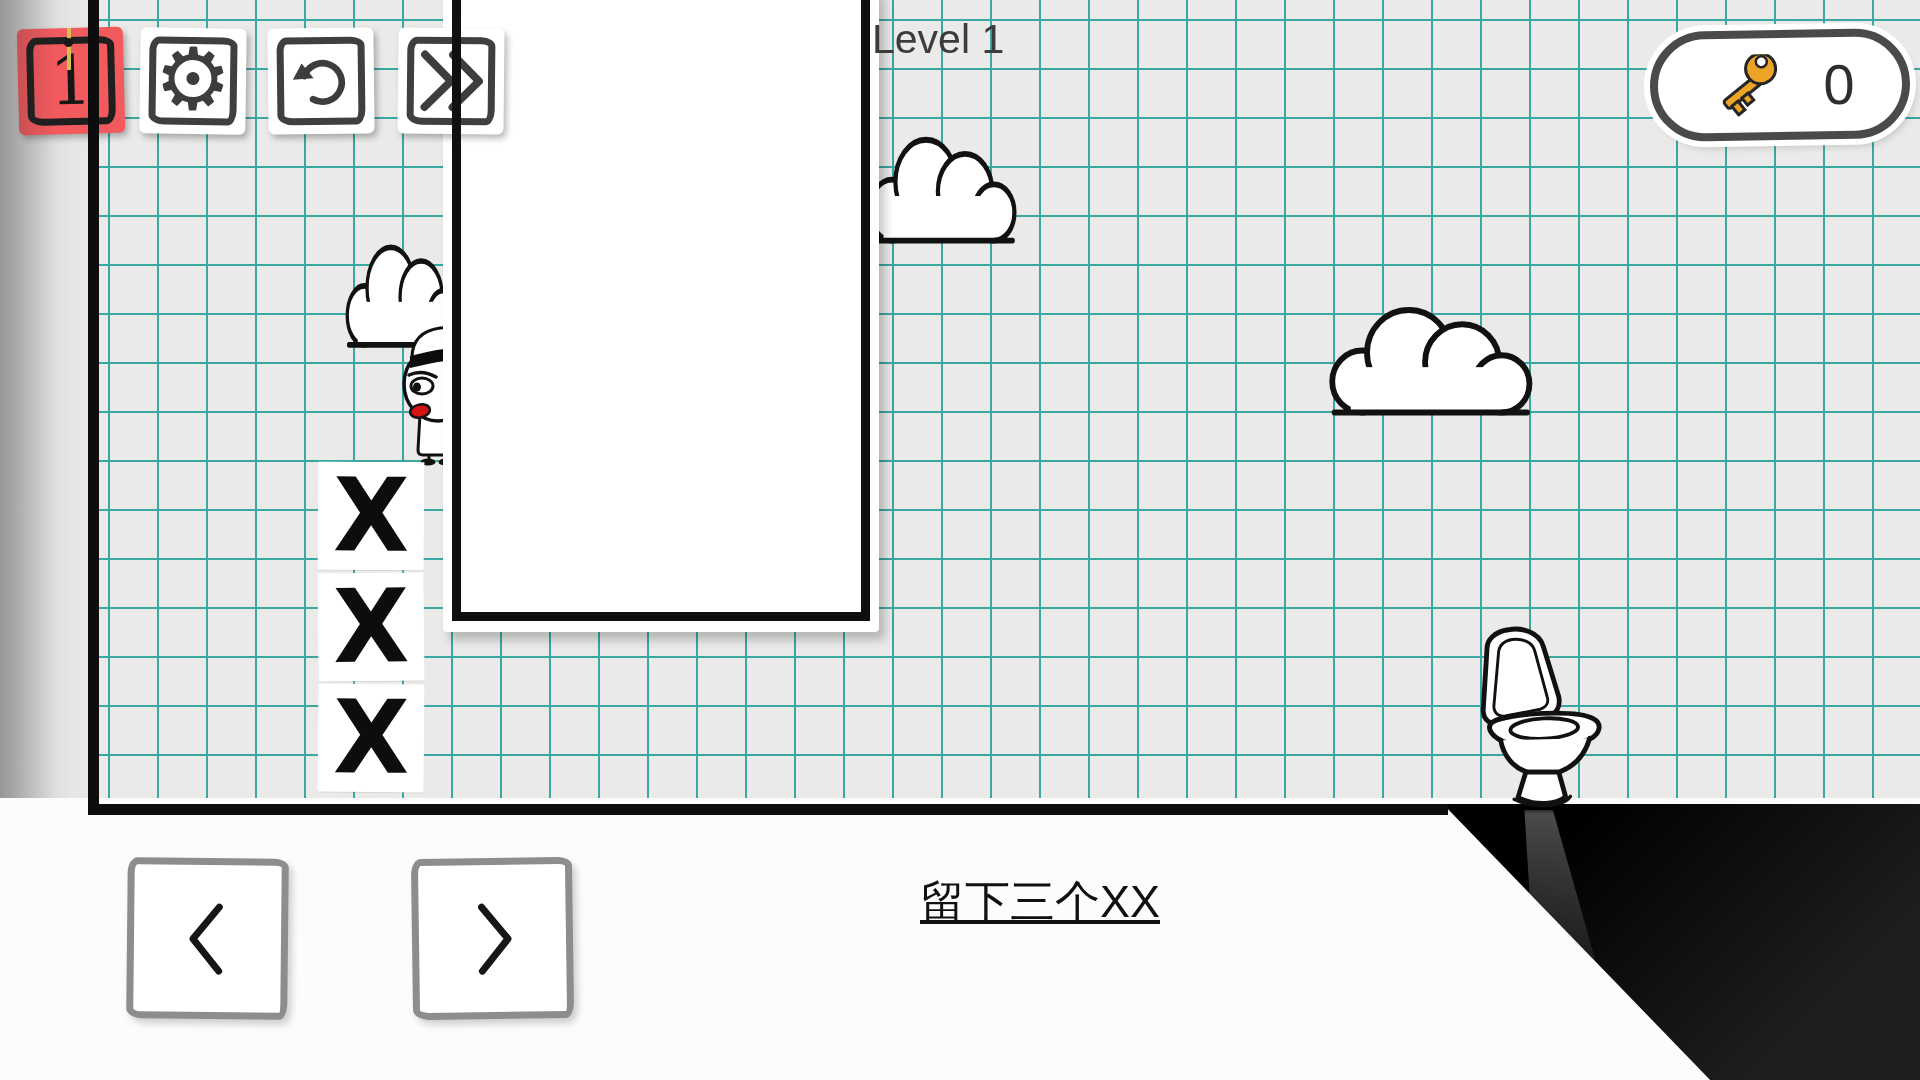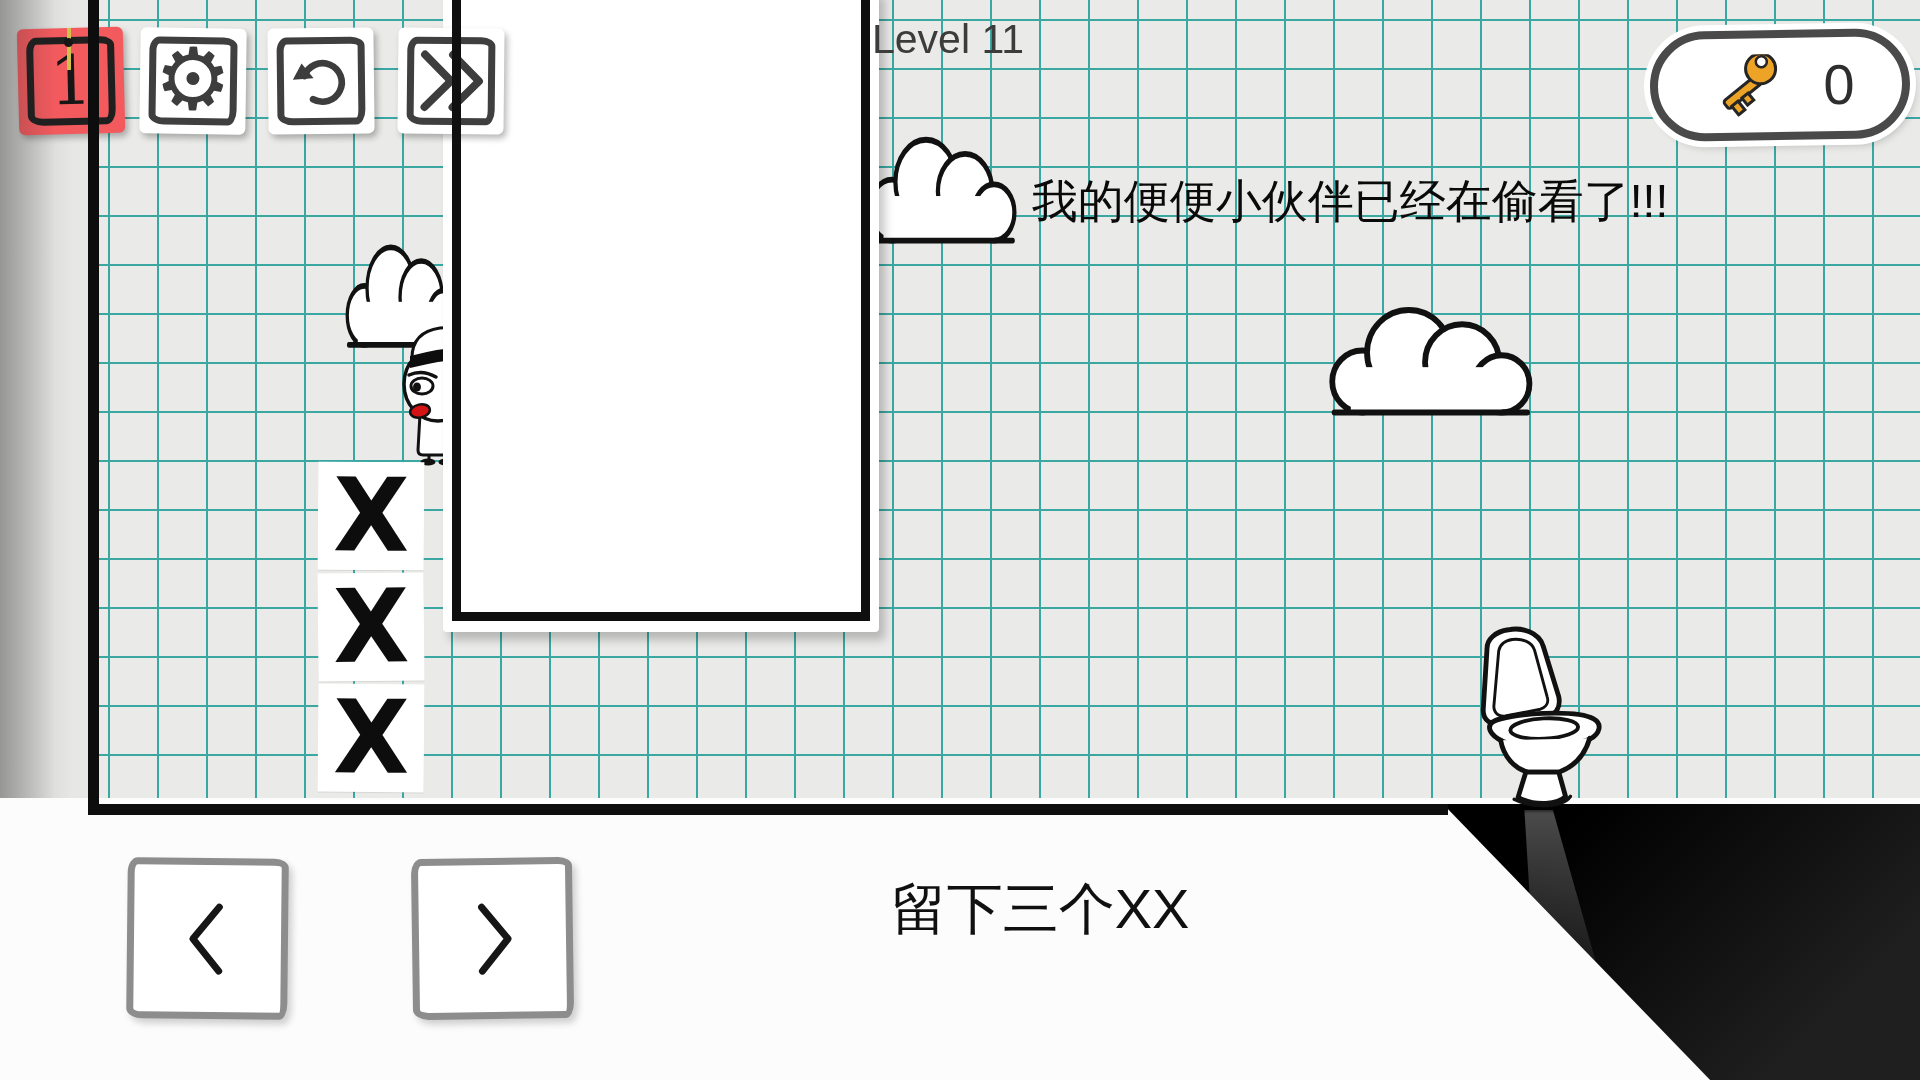--- a/index.html
+++ b/index.html
@@ -80,21 +80,21 @@
 
   
   .toilet{position:absolute;left:1458px;top:618px;width:155px;height:195px;z-index:5;cursor:pointer;}
 
   
   .nav-btn{position:absolute;top:858px;width:147px;height:147px;background:#fff;border:7px solid #8d8d8d;
     border-radius:10px 14px 8px 16px/15px 9px 16px 10px;box-shadow:4px 5px 7px rgba(0,0,0,.18);
     display:flex;align-items:center;justify-content:center;z-index:5;cursor:pointer;}
   .nav-prev{left:127px;transform:rotate(.6deg);}
   .nav-next{left:412px;transform:rotate(-.8deg);}
-  .caption{position:absolute;left:810px;top:872px;width:460px;text-align:center;font-size:56px;color:#101010;z-index:5;}
+  .caption{position:absolute;left:810px;top:872px;width:460px;text-align:center;font-size:45px;color:#101010;z-index:5;text-decoration:underline;}
 </style>
 </head>
 <body>
 
 <div class="stage">
 
   <div class="paper"></div>
   <div class="left-strip"></div>
 
   <div class="darkness">
@@ -210,37 +210,36 @@
       <svg width="74" height="70" viewBox="0 0 84 80">
         <polyline points="12,10 42,40 12,70" fill="none" stroke="#3d3d3d" stroke-width="9" stroke-linecap="round" stroke-linejoin="round"></polyline>
         <polyline points="44,10 74,40 44,70" fill="none" stroke="#3d3d3d" stroke-width="9" stroke-linecap="round" stroke-linejoin="round"></polyline>
       </svg>
     </div>
   </div>
   <div class="pin"></div>
   <div class="pin-dot"></div>
   <div class="door-border-seg"></div>
 
-  <div class="level-label">Level 11</div>
+  <div class="level-label">Level 1</div>
 
   <div class="key-pill">
     <svg width="92" height="62" viewBox="0 0 92 62">
       <g transform="rotate(-38 46 31)" stroke="#252525" stroke-width="3">
         <rect x="14" y="26" width="42" height="10" rx="3" fill="#eda426"></rect>
         <rect x="18" y="35" width="8" height="11" fill="#eda426"></rect>
         <rect x="31" y="35" width="8" height="9" fill="#eda426"></rect>
         <circle cx="64" cy="24" r="15" fill="#eda426"></circle>
         <circle cx="69" cy="19" r="5.5" fill="#fff" stroke-width="2.5"></circle>
       </g>
     </svg>
     <span class="key-count">0</span>
   </div>
 
   <div class="speech">
-    <div>我的便便小伙伴已经在偷看了!!!</div>
   </div>
 
   <div class="nav-btn nav-prev">
     <svg width="62" height="84" viewBox="0 0 62 84">
       <polyline points="42,10 16,42 42,74" fill="none" stroke="#161616" stroke-width="7" stroke-linecap="round" stroke-linejoin="round"></polyline>
     </svg>
   </div>
   <div class="nav-btn nav-next">
     <svg width="62" height="84" viewBox="0 0 62 84">
       <polyline points="20,10 46,42 20,74" fill="none" stroke="#161616" stroke-width="7" stroke-linecap="round" stroke-linejoin="round"></polyline>

